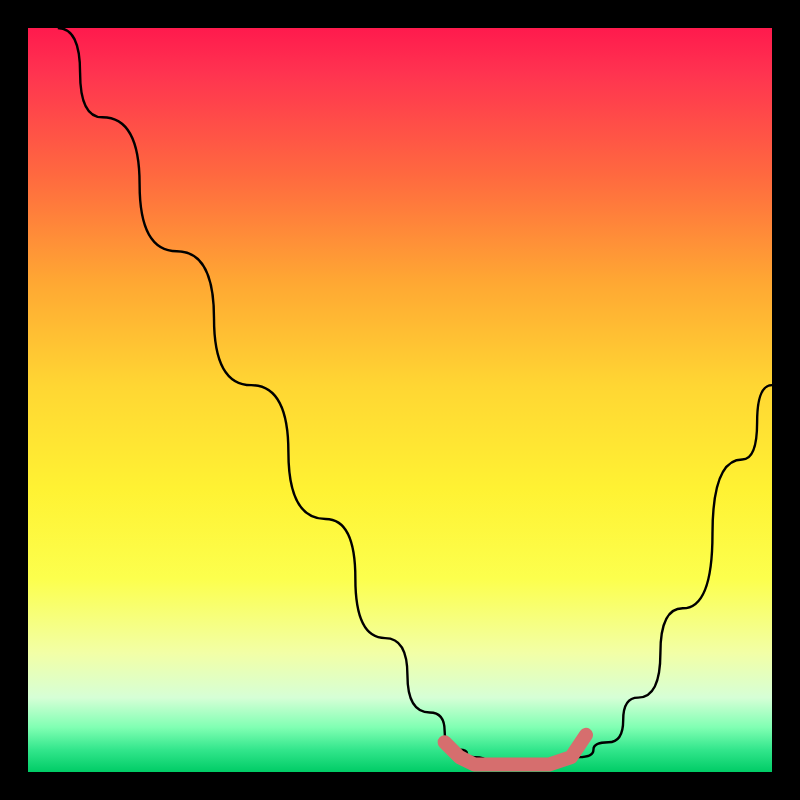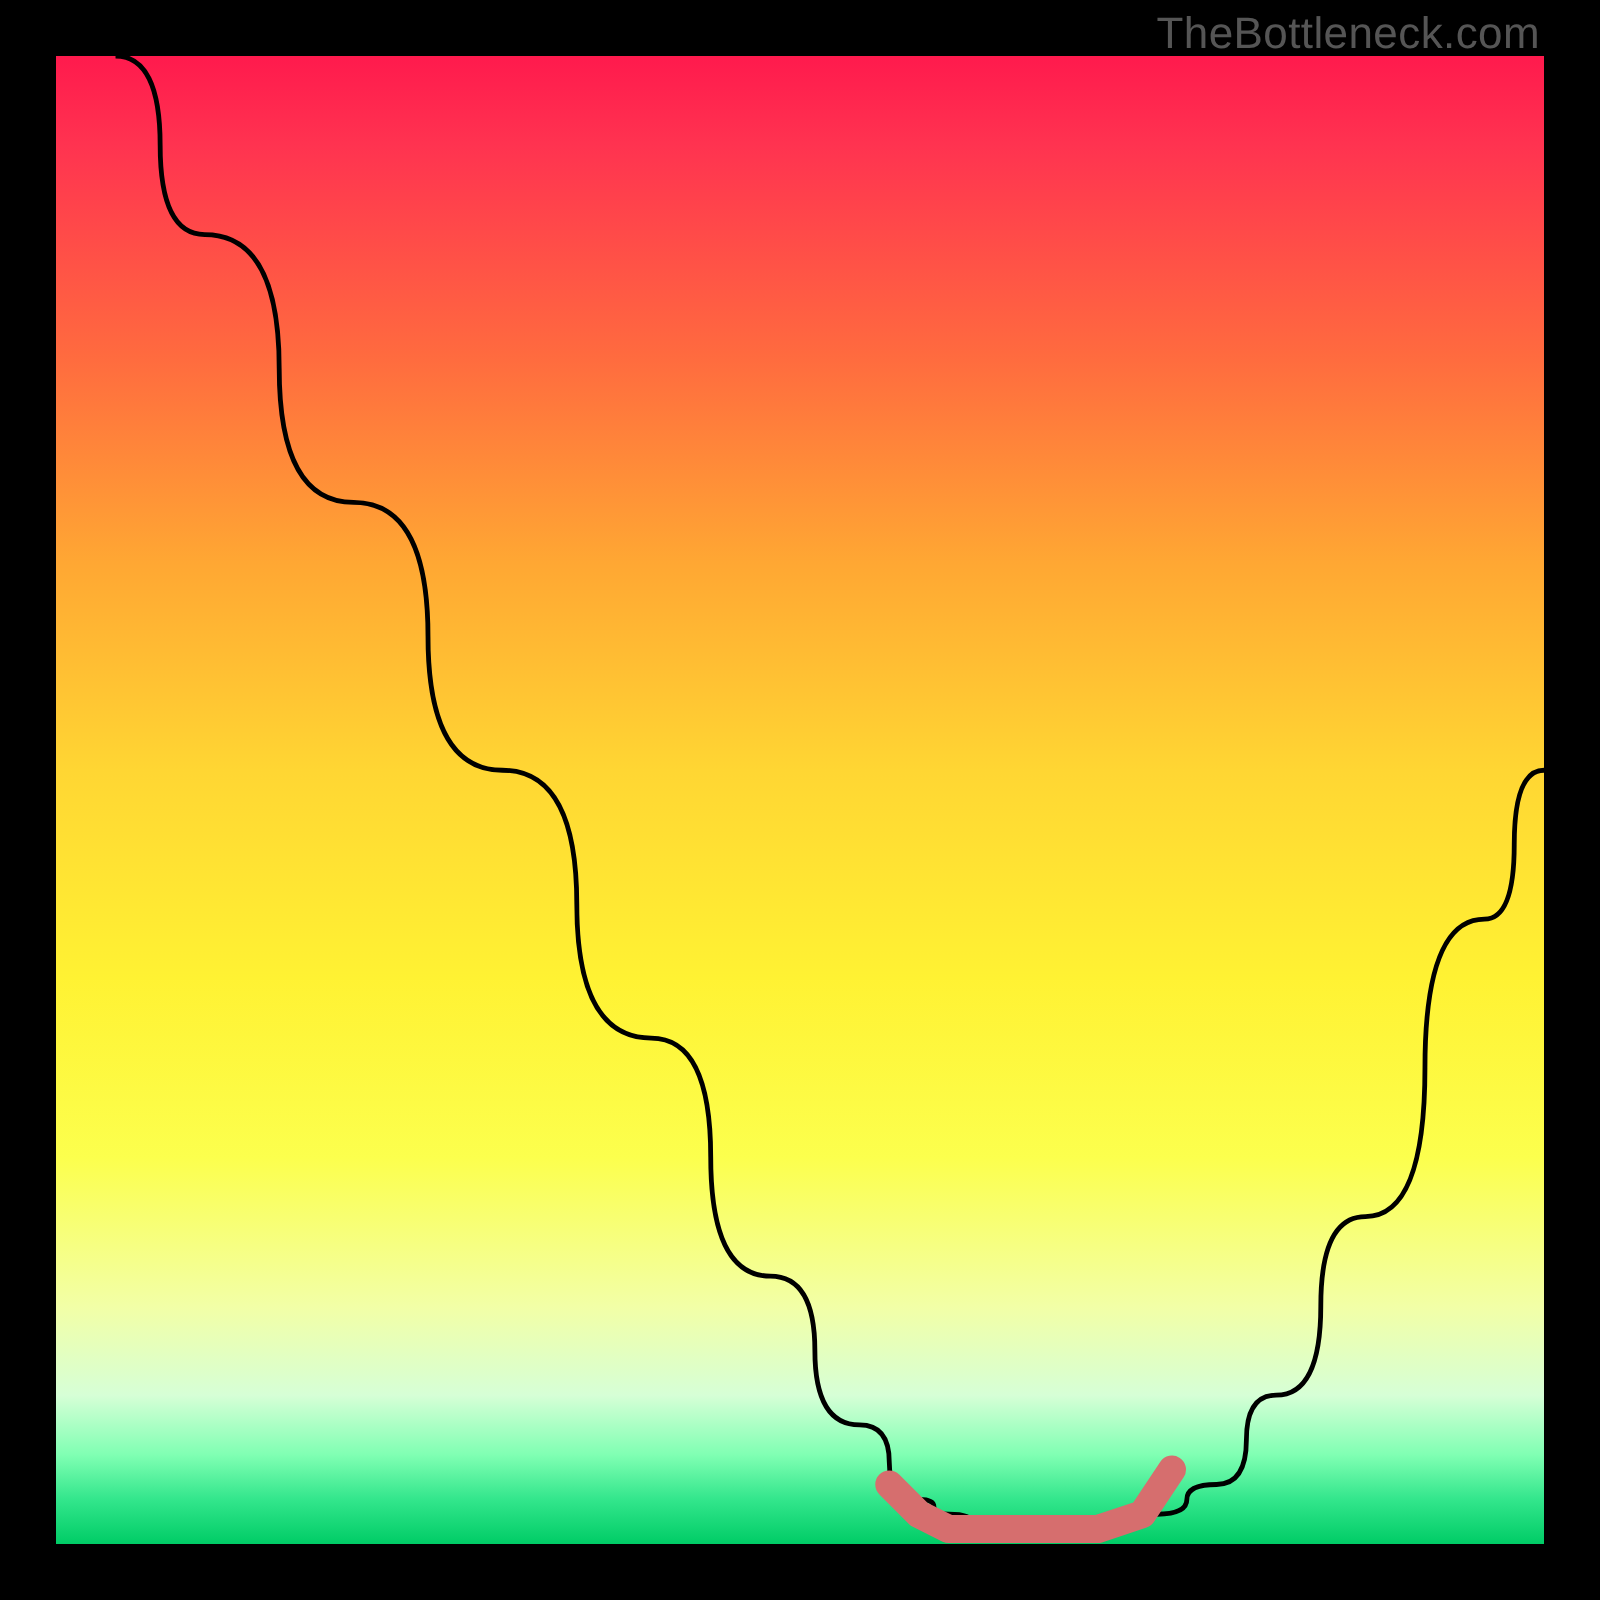--- a/index.html
+++ b/index.html
@@ -71,14 +71,13 @@
 
   <div class="plot">
     <div class="gradient"></div>
 
     <svg class="curve" viewBox="0 0 744 744" preserveAspectRatio="none">
       <path fill="none" stroke="#000" stroke-width="2.4" d="M 29.76 0 Q 52.080000000000005 0 52.080000000000005 44.639999999999986 Q 52.080000000000005 89.27999999999997 74.4 89.27999999999997 Q 111.60000000000001 89.27999999999997 111.60000000000001 156.24 Q 111.60000000000001 223.20000000000005 148.8 223.20000000000005 Q 186 223.20000000000005 186 290.16 Q 186 357.12 223.2 357.12 Q 260.4 357.12 260.4 424.08 Q 260.4 491.03999999999996 297.6 491.03999999999996 Q 327.36 491.03999999999996 327.36 550.56 Q 327.36 610.08 357.12 610.08 Q 379.44000000000005 610.08 379.44000000000005 647.28 Q 379.44000000000005 684.48 401.76000000000005 684.48 Q 416.64 684.48 416.64 703.0799999999999 Q 416.64 721.68 431.52 721.68 Q 438.96 721.68 438.96 725.4 Q 438.96 729.12 446.4 729.12 Q 457.56 729.12 457.56 732.8399999999999 Q 457.56 736.56 468.72 736.56 Q 479.88 736.56 479.88 736.56 Q 479.88 736.56 491.04 736.56 Q 505.91999999999996 736.56 505.91999999999996 736.56 Q 505.91999999999996 736.56 520.8 736.56 Q 535.68 736.56 535.68 732.8399999999999 Q 535.68 729.12 550.56 729.12 Q 565.44 729.12 565.44 721.6800000000001 Q 565.44 714.24 580.32 714.24 Q 595.2 714.24 595.2 691.9200000000001 Q 595.2 669.6 610.0799999999999 669.6 Q 632.4 669.6 632.4 624.96 Q 632.4 580.3199999999999 654.72 580.3199999999999 Q 684.48 580.3199999999999 684.48 505.91999999999996 Q 684.48 431.52000000000004 714.24 431.52000000000004 Q 729.12 431.52000000000004 729.12 394.32000000000005 Q 729.12 357.12 744 357.12"></path>
       <path fill="none" stroke="#d66e6e" stroke-width="14" stroke-linecap="round" stroke-linejoin="round" d="M 416.64000000000004 714.24 L 431.52 729.12 L 446.4 736.56 L 468.72 736.56 L 491.04 736.56 L 520.8 736.56 L 543.12 729.12 L 558 706.8"></path>
     </svg>
   </div>
 
-  <div class="watermark">TheBottleneck.com</div>
 </div>
 
 </body></html>

